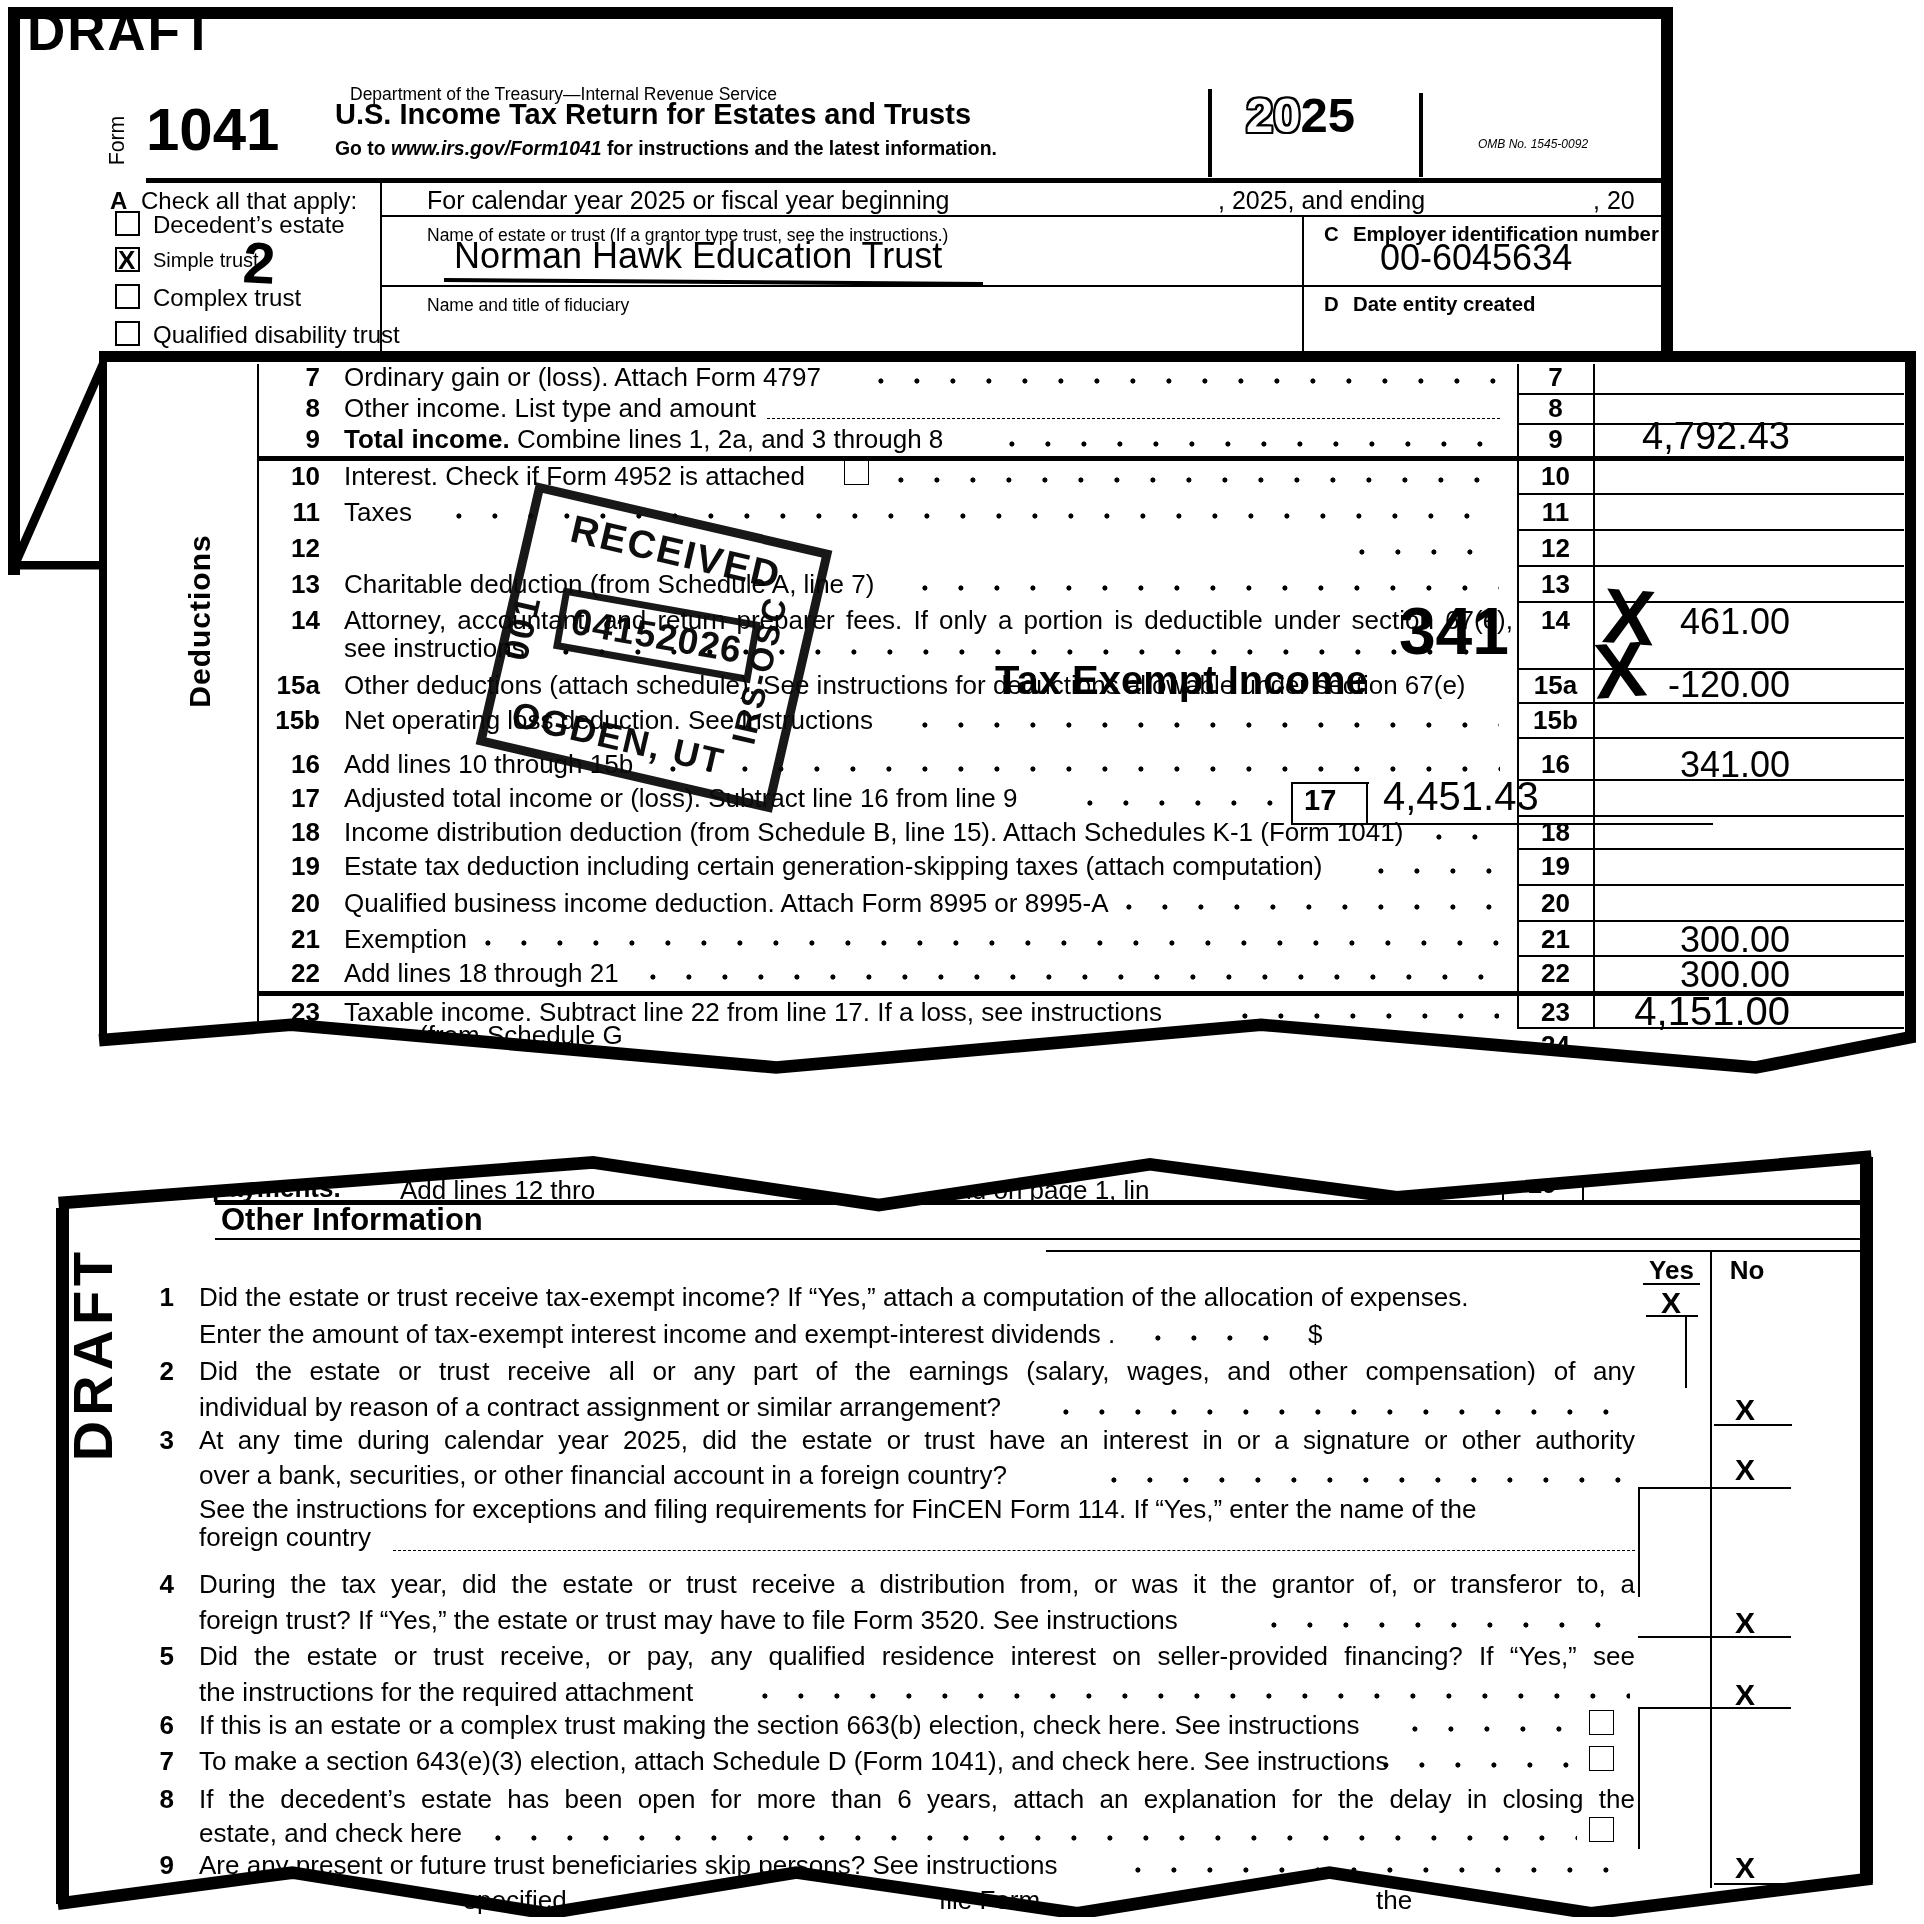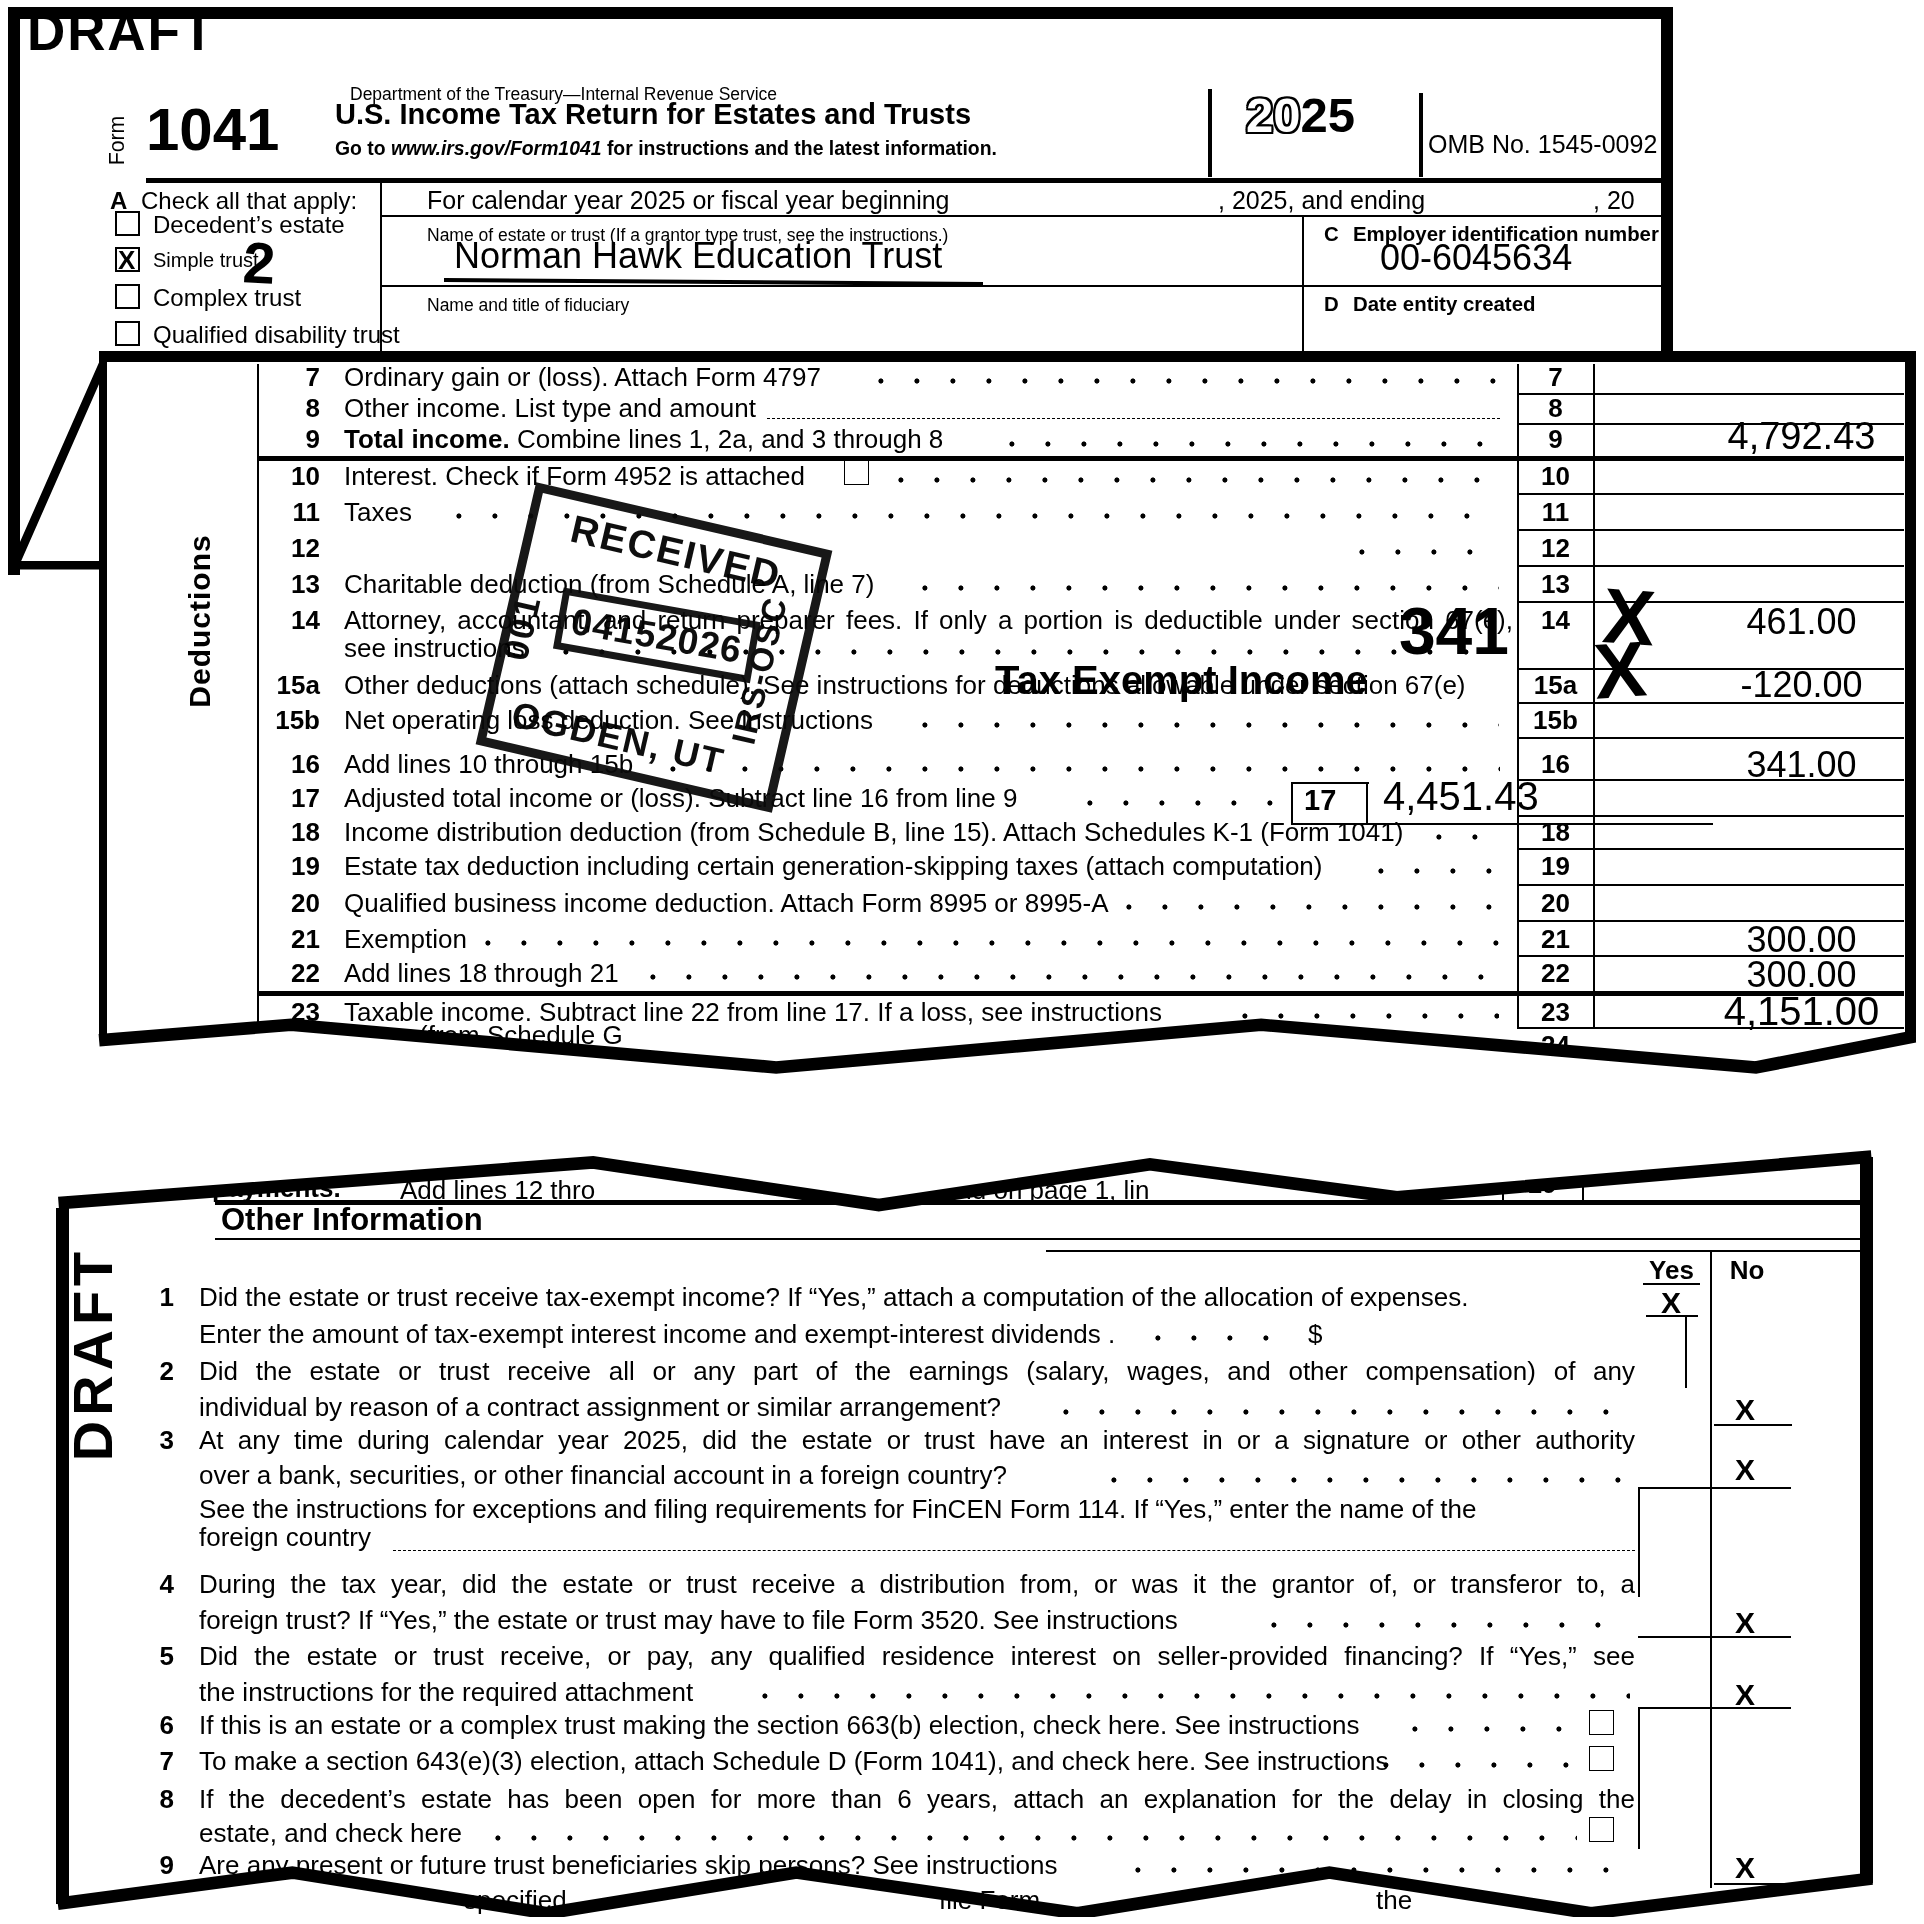--- a/index.html
+++ b/index.html
@@ -9,21 +9,21 @@
   .b{font-weight:bold;}
   .just{white-space:normal;width:1436px;text-align:justify;text-align-last:justify;line-height:29px;}
   .hl{position:absolute;background:#000;height:1.9px;}
   .vl{position:absolute;background:#000;width:1.9px;}
   .dots{position:absolute;height:7.8px;background-image:radial-gradient(circle at 2.9px 3.9px,#000 2.1px,transparent 2.9px);background-size:36px 7.8px;background-repeat:repeat-x;}
   .dash{position:absolute;border-top:1.9px dashed #000;height:0;}
   .cb{position:absolute;width:25px;height:25px;border:2.9px solid #000;background:#fff;box-sizing:border-box;}
   .lnum{position:absolute;width:77px;left:1517px;text-align:center;font-weight:bold;font-size:26px;line-height:29px;}
   .mnum{position:absolute;left:233px;width:87px;text-align:right;font-weight:bold;font-size:26px;line-height:29px;}
   .qnum{position:absolute;left:116px;width:58px;text-align:right;font-weight:bold;font-size:26px;line-height:29px;}
-  .amt{position:absolute;width:213px;left:1695px;text-align:center;font-size:36px;line-height:39px;}
+  .amt{position:absolute;width:213px;left:1577px;text-align:right;font-size:36px;line-height:39px;}
   .bigx{position:absolute;font-size:78px;font-weight:bold;line-height:78px;}
   .ansx{position:absolute;font-size:30px;font-weight:bold;width:58px;text-align:center;}
   .outline{color:#fff;text-shadow:-1.9px -1.9px 0 #000,1.9px -1.9px 0 #000,-1.9px 1.9px 0 #000,1.9px 1.9px 0 #000,-1.9px 0 0 #000,1.9px 0 0 #000,0 -1.9px 0 #000,0 1.9px 0 #000;}
   svg{position:absolute;}
 </style>
 </head>
 <body>
 
 <div id="canvas">
 
@@ -38,21 +38,21 @@
   <div class="t b" style="left:335px;top:98px;font-size:29px;line-height:33px;">U.S. Income Tax Return for Estates and Trusts</div>
   <div class="t b" style="left:335px;top:134px;font-size:19.4px;">
     <span>Go to </span><span style="font-style:italic;">www.irs.gov/Form1041</span><span> for instructions and the latest information.</span>
   </div>
 
   <div class="vl" style="left:1208px;top:89px;height:88px;width:3.9px;"></div>
   <div class="t b" style="left:1246px;top:89px;font-size:49px;line-height:52px;">
     <span class="outline">20</span><span>25</span>
   </div>
   <div class="vl" style="left:1419px;top:93px;height:84px;width:3.9px;"></div>
-  <div class="t" style="left:1428px;top:130px;font-size:25px;">OMB No. 1545-0092</div>
+  <div class="t" style="left:1478px;top:130px;font-size:12px;font-style:italic;">OMB No. 1545-0092</div>
 
   <div class="hl" style="left:146px;top:178px;width:1525px;height:4.9px;"></div>
 
   <div class="t b" style="left:110px;top:186px;font-size:24px;">A</div>
   <div class="t" style="left:141px;top:186px;font-size:24px;">Check all that apply:</div>
   <div class="vl" style="left:380px;top:178px;height:179px;"></div>
   <div class="t" style="left:427px;top:186px;font-size:25px;">For calendar year 2025 or fiscal year beginning</div>
   <div class="t" style="left:1218px;top:186px;font-size:25px;">, 2025, and ending</div>
   <div class="t" style="left:1593px;top:186px;font-size:25px;">, 20</div>
   <div class="hl" style="left:380px;top:215px;width:1291px;"></div>

